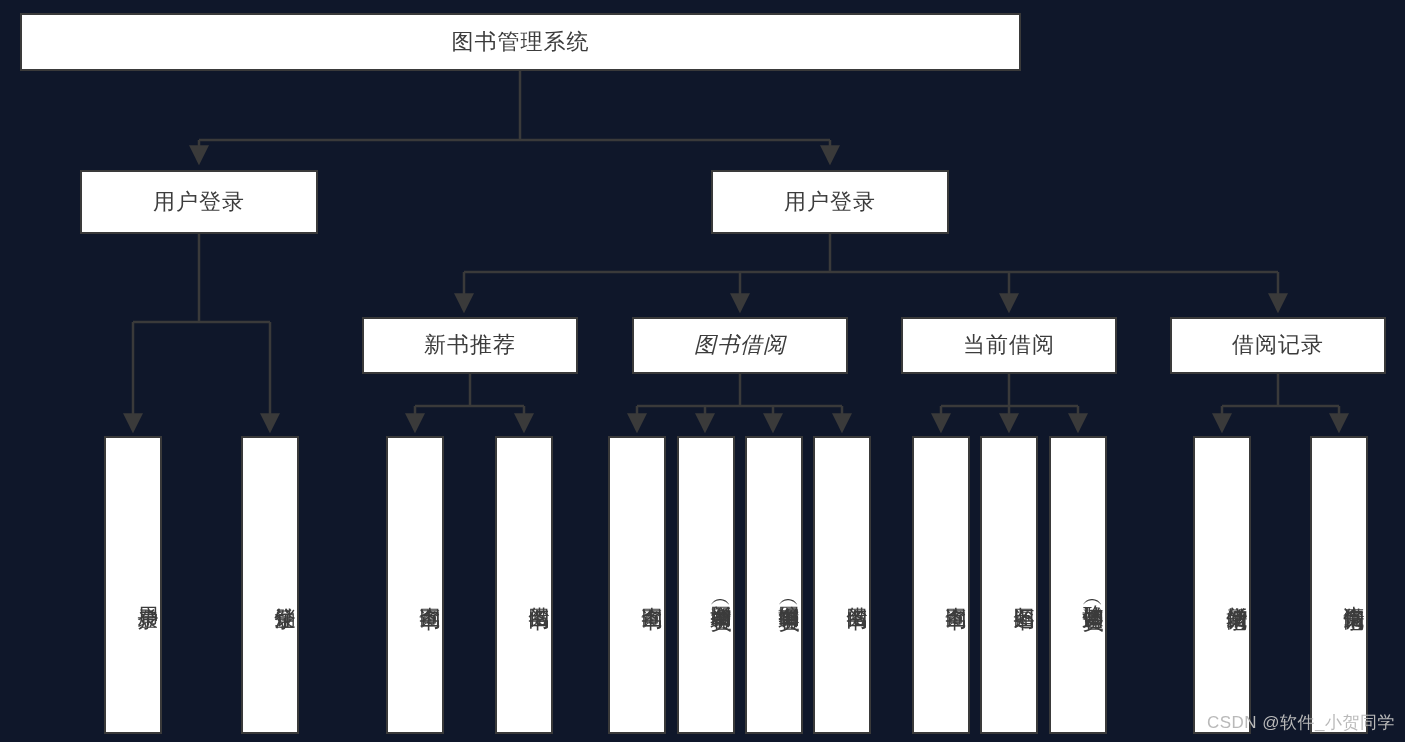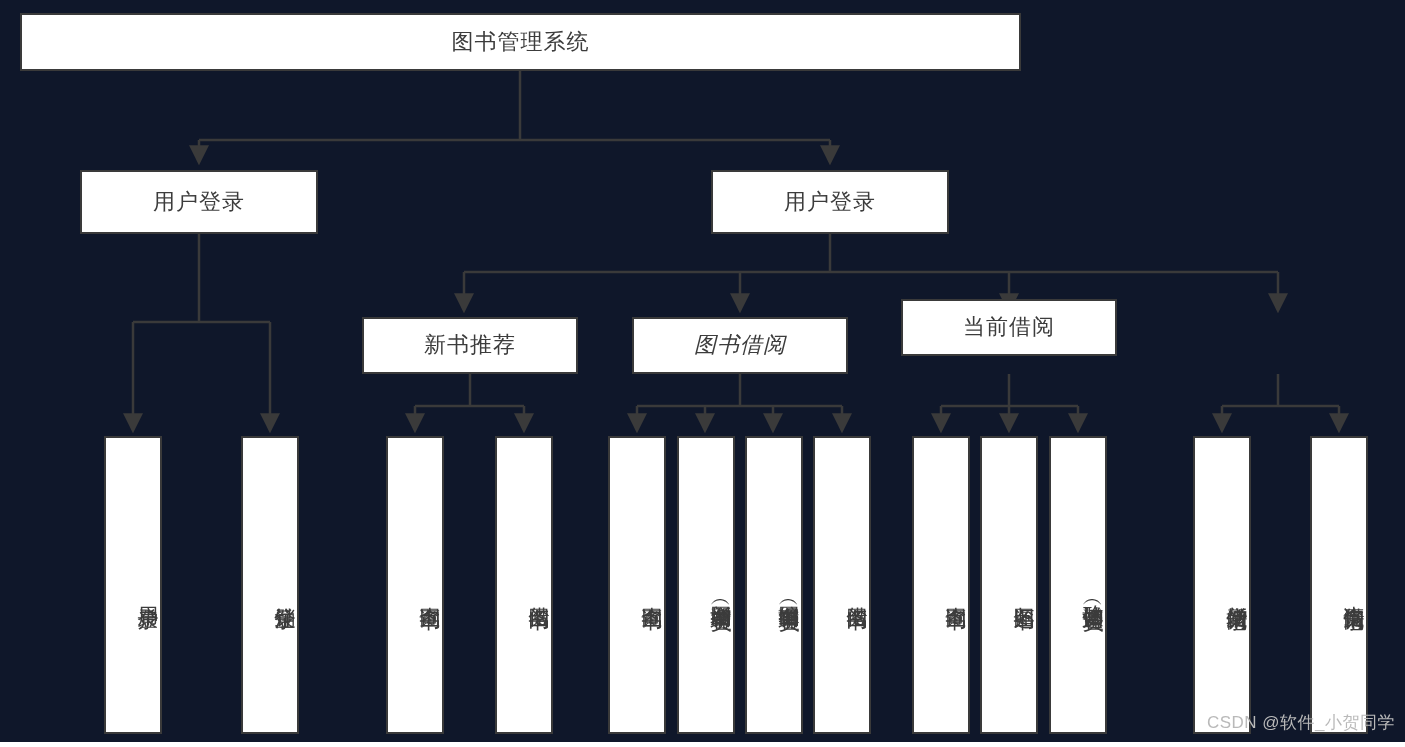--- a/index.html
+++ b/index.html
@@ -135,22 +135,25 @@
   <div class="node node-h" style="left:711px; top:170px; width:238px; height:64px;">
     <span>用户登录</span>
   </div>
 
   <div class="node node-h" style="left:362px; top:317px; width:216px; height:57px;text-align:center;">
     <span>新书推荐</span>
   </div>
   <div class="node node-h" style="left:632px; top:317px; width:216px; height:57px;font-style:italic;">
     <span>图书借阅</span>
   </div>
-  <div class="node node-h" style="left:901px; top:299px; width:216px; height:57px;">
+  <div class="node node-h" style="left:901px; top:317px; width:216px; height:57px;">
     <span>当前借阅</span>
+  </div>
+  <div class="node node-h" style="left:1170px; top:317px; width:216px; height:57px;">
+    <span>借阅记录</span>
   </div>
 
   <div class="node node-v" style="left:104px; top:436px; width:58px; height:298px;">
     <span class="vlabel">用户登录</span>
   </div>
   <div class="node node-v" style="left:241px; top:436px; width:58px; height:298px;">
     <span class="vlabel">注销登录</span>
   </div>
 
   <div class="node node-v" style="left:386px; top:436px; width:58px; height:298px;">

